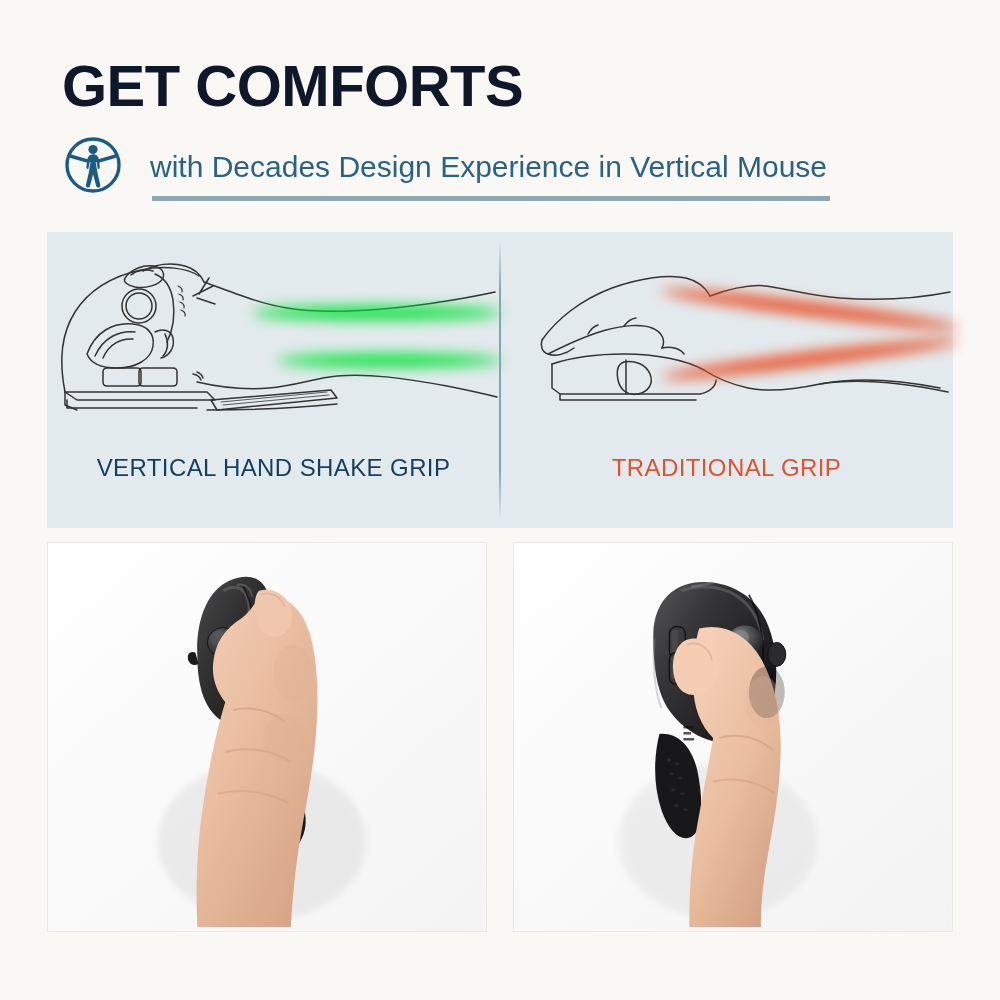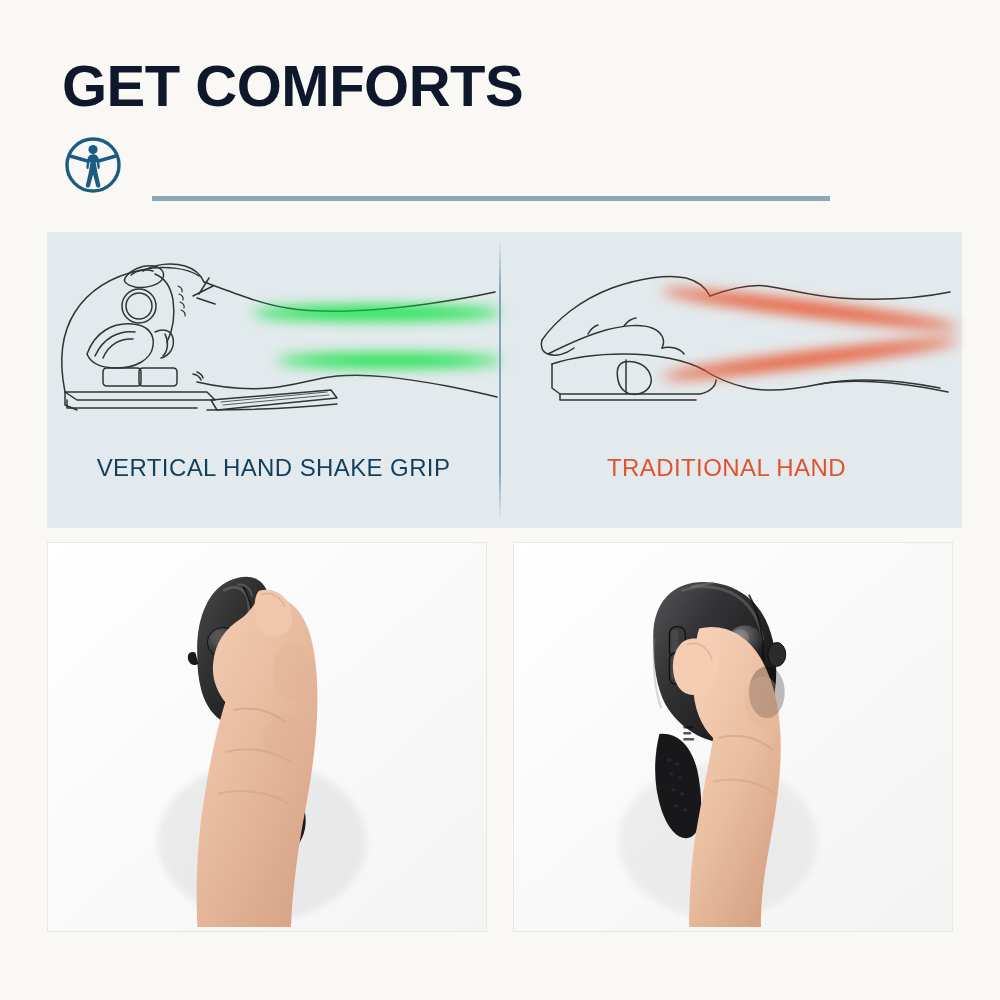--- a/index.html
+++ b/index.html
@@ -28,21 +28,20 @@
   }
   .underline{
     position:absolute;left:152px;top:196px;width:678px;height:5px;
     background:#8da7b5;
   }
 
   
   .compare{
     position:absolute;left:47px;top:232px;width:906px;height:296px;
     background:#e3eaed;
-    padding-left:9px;
   }
   .compare-half{position:absolute;top:0;width:453px;height:296px;}
   .half-left{left:0;}
   .half-right{left:453px;}
   .divider{
     position:absolute;left:452px;top:8px;width:2px;height:280px;
     background:linear-gradient(to bottom,
       rgba(150,180,200,0) 0%,
       rgba(124,160,186,0.95) 18%,
       rgba(124,160,186,0.95) 82%,
@@ -87,20 +86,21 @@
         <svg viewBox="0 0 62 62">
           <circle cx="31" cy="31" r="26" fill="none" stroke="#1d5c82" stroke-width="3.4"></circle>
           <g fill="#1d5c82">
             <circle cx="31" cy="15.5" r="4.6"></circle>
             <path d="M31 20.2c-3.2 0-5.2 2.2-5.6 5.1l-1 7.1c-.2 1.6.6 2.6 1.9 2.7l1.4-7.2h.8l-1.7 10.6-2.9 12.5c-.3 1.4.5 2.4 1.7 2.6 1.2.2 2.2-.5 2.5-1.8l2.9-11.1h.2l2.9 11.1c.3 1.3 1.3 2 2.5 1.8 1.2-.2 2-1.2 1.7-2.6l-2.9-12.5-1.7-10.6h.8l1.4 7.2c1.3-.1 2.1-1.1 1.9-2.7l-1-7.1c-.4-2.9-2.4-5.1-5.6-5.1z"></path>
             <path d="M27.6 25.8 9.4 20.6c-1.1-.3-2 .2-2.3 1.2-.3 1 .2 1.9 1.3 2.2l18.6 5.3z"></path>
             <path d="M34.4 25.8l18.2-5.2c1.1-.3 2 .2 2.3 1.2.3 1-.2 1.9-1.3 2.2l-18.6 5.3z"></path>
           </g>
         </svg>
       </span>
+      <span class="subtitle">with Decades Design Experience in Vertical Mouse</span>
     </div>
 
     <div class="underline"></div>
   </div>
 
   <div class="compare">
 
     <div class="compare-half half-left">
       <div class="art">
 
@@ -192,21 +192,21 @@
             <path d="M124 120 C134 118 146 122 150 132 C154 142 148 150 138 152 C128 154 120 148 118 138 C116 128 118 122 124 120 Z"></path>
 
             <path d="M210 54 C232 46 250 42 266 44 C288 47 310 54 340 56 C380 59 420 56 450 50"></path>
 
             <path d="M204 128 C216 136 230 142 248 146 C268 150 292 148 320 142 C356 135 400 138 440 146"></path>
 
             <path d="M320 142 C356 136 400 140 448 150"></path>
           </g>
         </svg>
       </div>
-      <div class="caption cap-orange">TRADITIONAL HAND</div>
+      <div class="caption cap-orange">TRADITIONAL GRIP</div>
     </div>
 
     <div class="divider"></div>
   </div>
 
   <div class="photos">
 
     <div class="photo photo-left">
       <svg viewBox="0 0 440 390">
         <defs>

